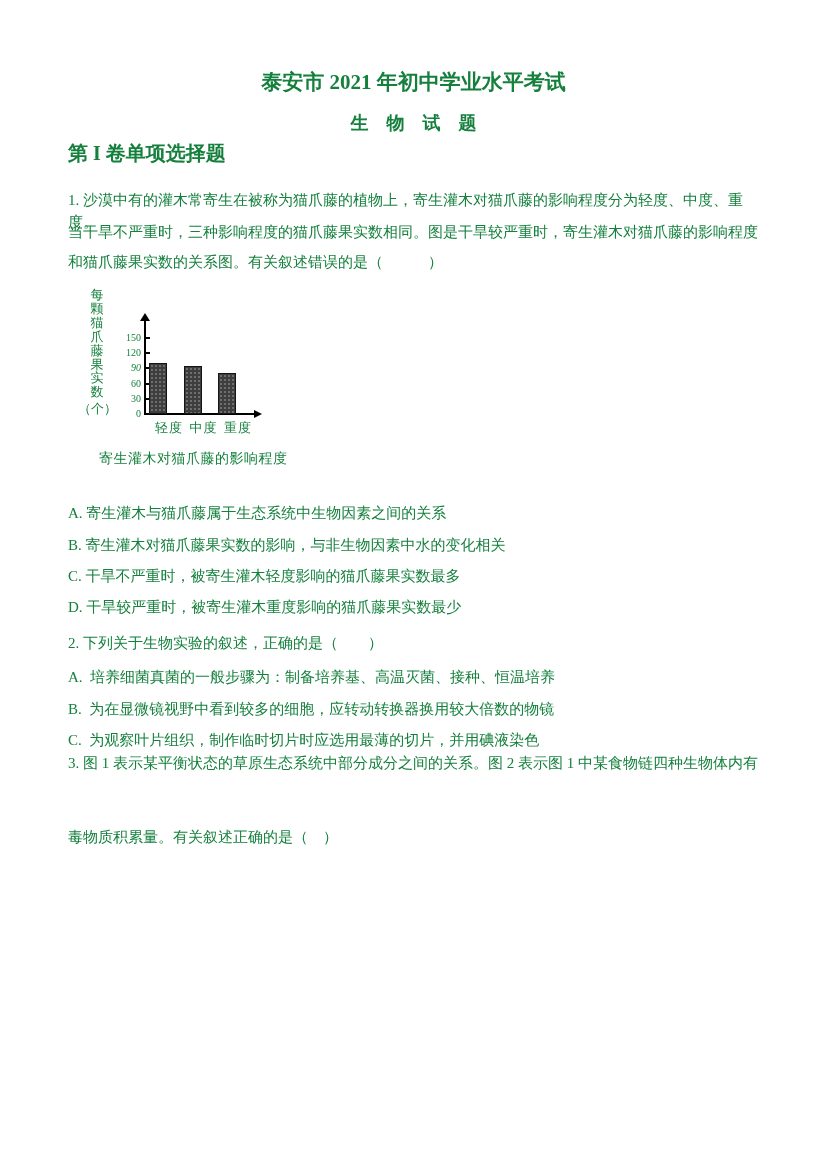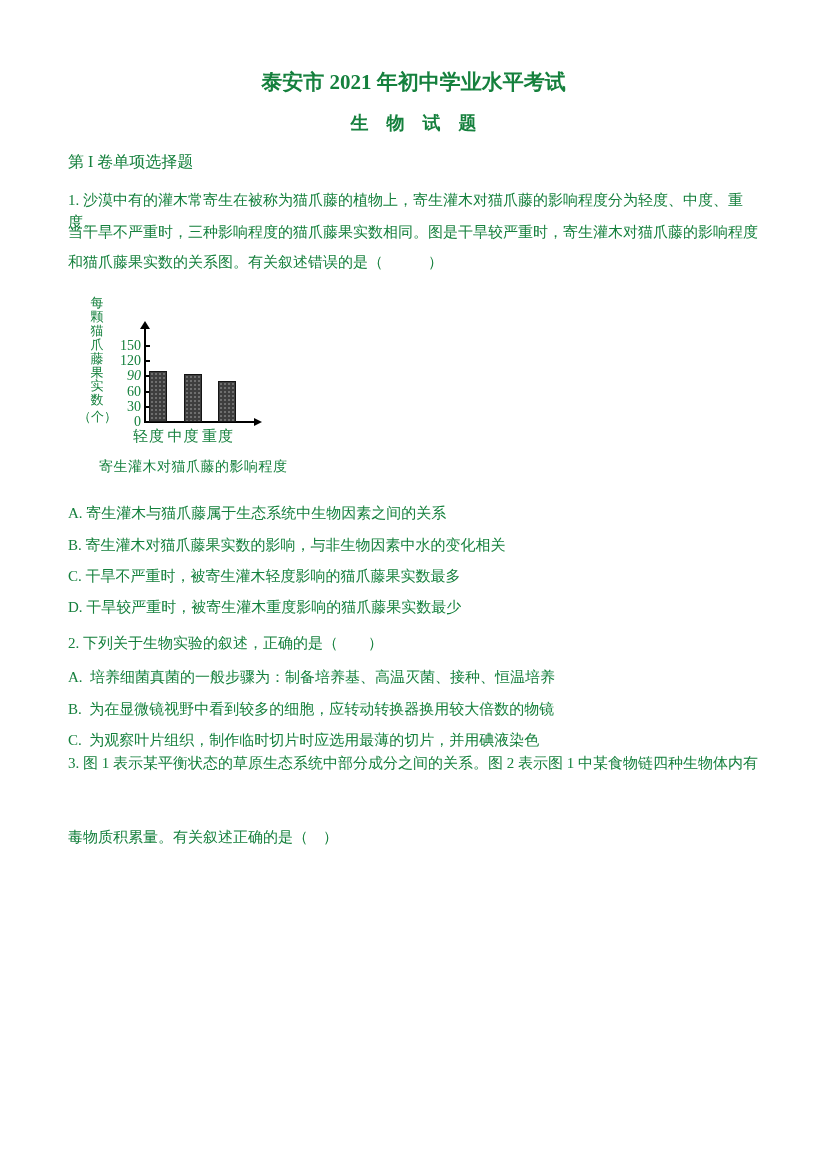--- a/index.html
+++ b/index.html
@@ -5,40 +5,40 @@
   html,body{margin:0;padding:0;background:#ffffff;}
   #page{
     position:relative;width:827px;height:1169px;background:#ffffff;
     font-family:"Liberation Serif","DejaVu Serif",serif;color:#15803d;
     overflow:hidden;
     padding-left:8px;
   }
   .centered{position:absolute;left:0;width:827px;text-align:center;font-weight:bold;white-space:pre-wrap;}
   #title{top:70px;font-size:21px;line-height:24px;}
   #subtitle{top:112px;font-size:18px;line-height:22px;}
-  #section-header{position:absolute;left:68px;top:152px;font-size:16px;line-height:20px;font-weight:normal;white-space:pre-wrap;}
+  #section-header{position:absolute;left:68px;top:143px;font-size:20px;line-height:20px;font-weight:bold;white-space:pre-wrap;}
   .line{position:absolute;left:68px;width:700px;font-size:15px;line-height:22px;white-space:pre-wrap;}
 
   
-  #chart{position:absolute;left:78px;top:285px;width:240px;height:180px;margin-top:8px;}
+  #chart{position:absolute;left:78px;top:285px;width:240px;height:180px;}
   #chart .y-axis{position:absolute;left:66px;top:36px;width:2px;height:94px;background:#000;}
   #chart .y-arrow{position:absolute;left:62px;top:28px;width:0;height:0;
     border-left:5px solid transparent;border-right:5px solid transparent;border-bottom:8px solid #000;}
   #chart .x-axis{position:absolute;left:66px;top:128px;width:110px;height:2px;background:#000;}
   #chart .x-arrow{position:absolute;left:176px;top:125px;width:0;height:0;
     border-top:4px solid transparent;border-bottom:4px solid transparent;border-left:8px solid #000;}
   #chart .ylab{position:absolute;left:11px;top:3px;width:16px;font-size:13px;line-height:13.9px;
     word-break:break-all;text-align:center;}
   #chart .yunit{position:absolute;left:0px;top:117px;font-size:13px;line-height:14px;white-space:nowrap;}
-  #chart .ytick-label{position:absolute;left:28px;width:35px;text-align:right;font-size:14px;line-height:16px;}
+  #chart .ytick-label{position:absolute;left:28px;width:35px;text-align:right;font-size:10px;line-height:16px;}
   #chart .ytick-dash{position:absolute;left:66px;width:6px;height:2px;background:#000;}
   #chart .bar{position:absolute;box-sizing:border-box;width:18px;border:1px solid #151515;
     background-image:radial-gradient(rgba(170,170,170,0.45) 0.8px, transparent 1.1px);
     background-size:4px 4px;}
-  #chart .cat-label{position:absolute;top:134px;width:50px;text-align:left;font-size:15px;letter-spacing:1px;white-space:nowrap;}
+  #chart .cat-label{position:absolute;top:134px;width:50px;text-align:right;font-size:13px;letter-spacing:1px;white-space:nowrap;}
   #chart .caption{position:absolute;left:21px;top:165px;font-size:14px;letter-spacing:0.5px;white-space:nowrap;}
 </style>
 </head>
 <body>
 
 <div id="page">
 
   <div id="title" class="centered">泰安市 2021 年初中学业水平考试</div>
   <div id="subtitle" class="centered">生　物　试　题</div>
   <div id="section-header">第 I 卷单项选择题</div>

